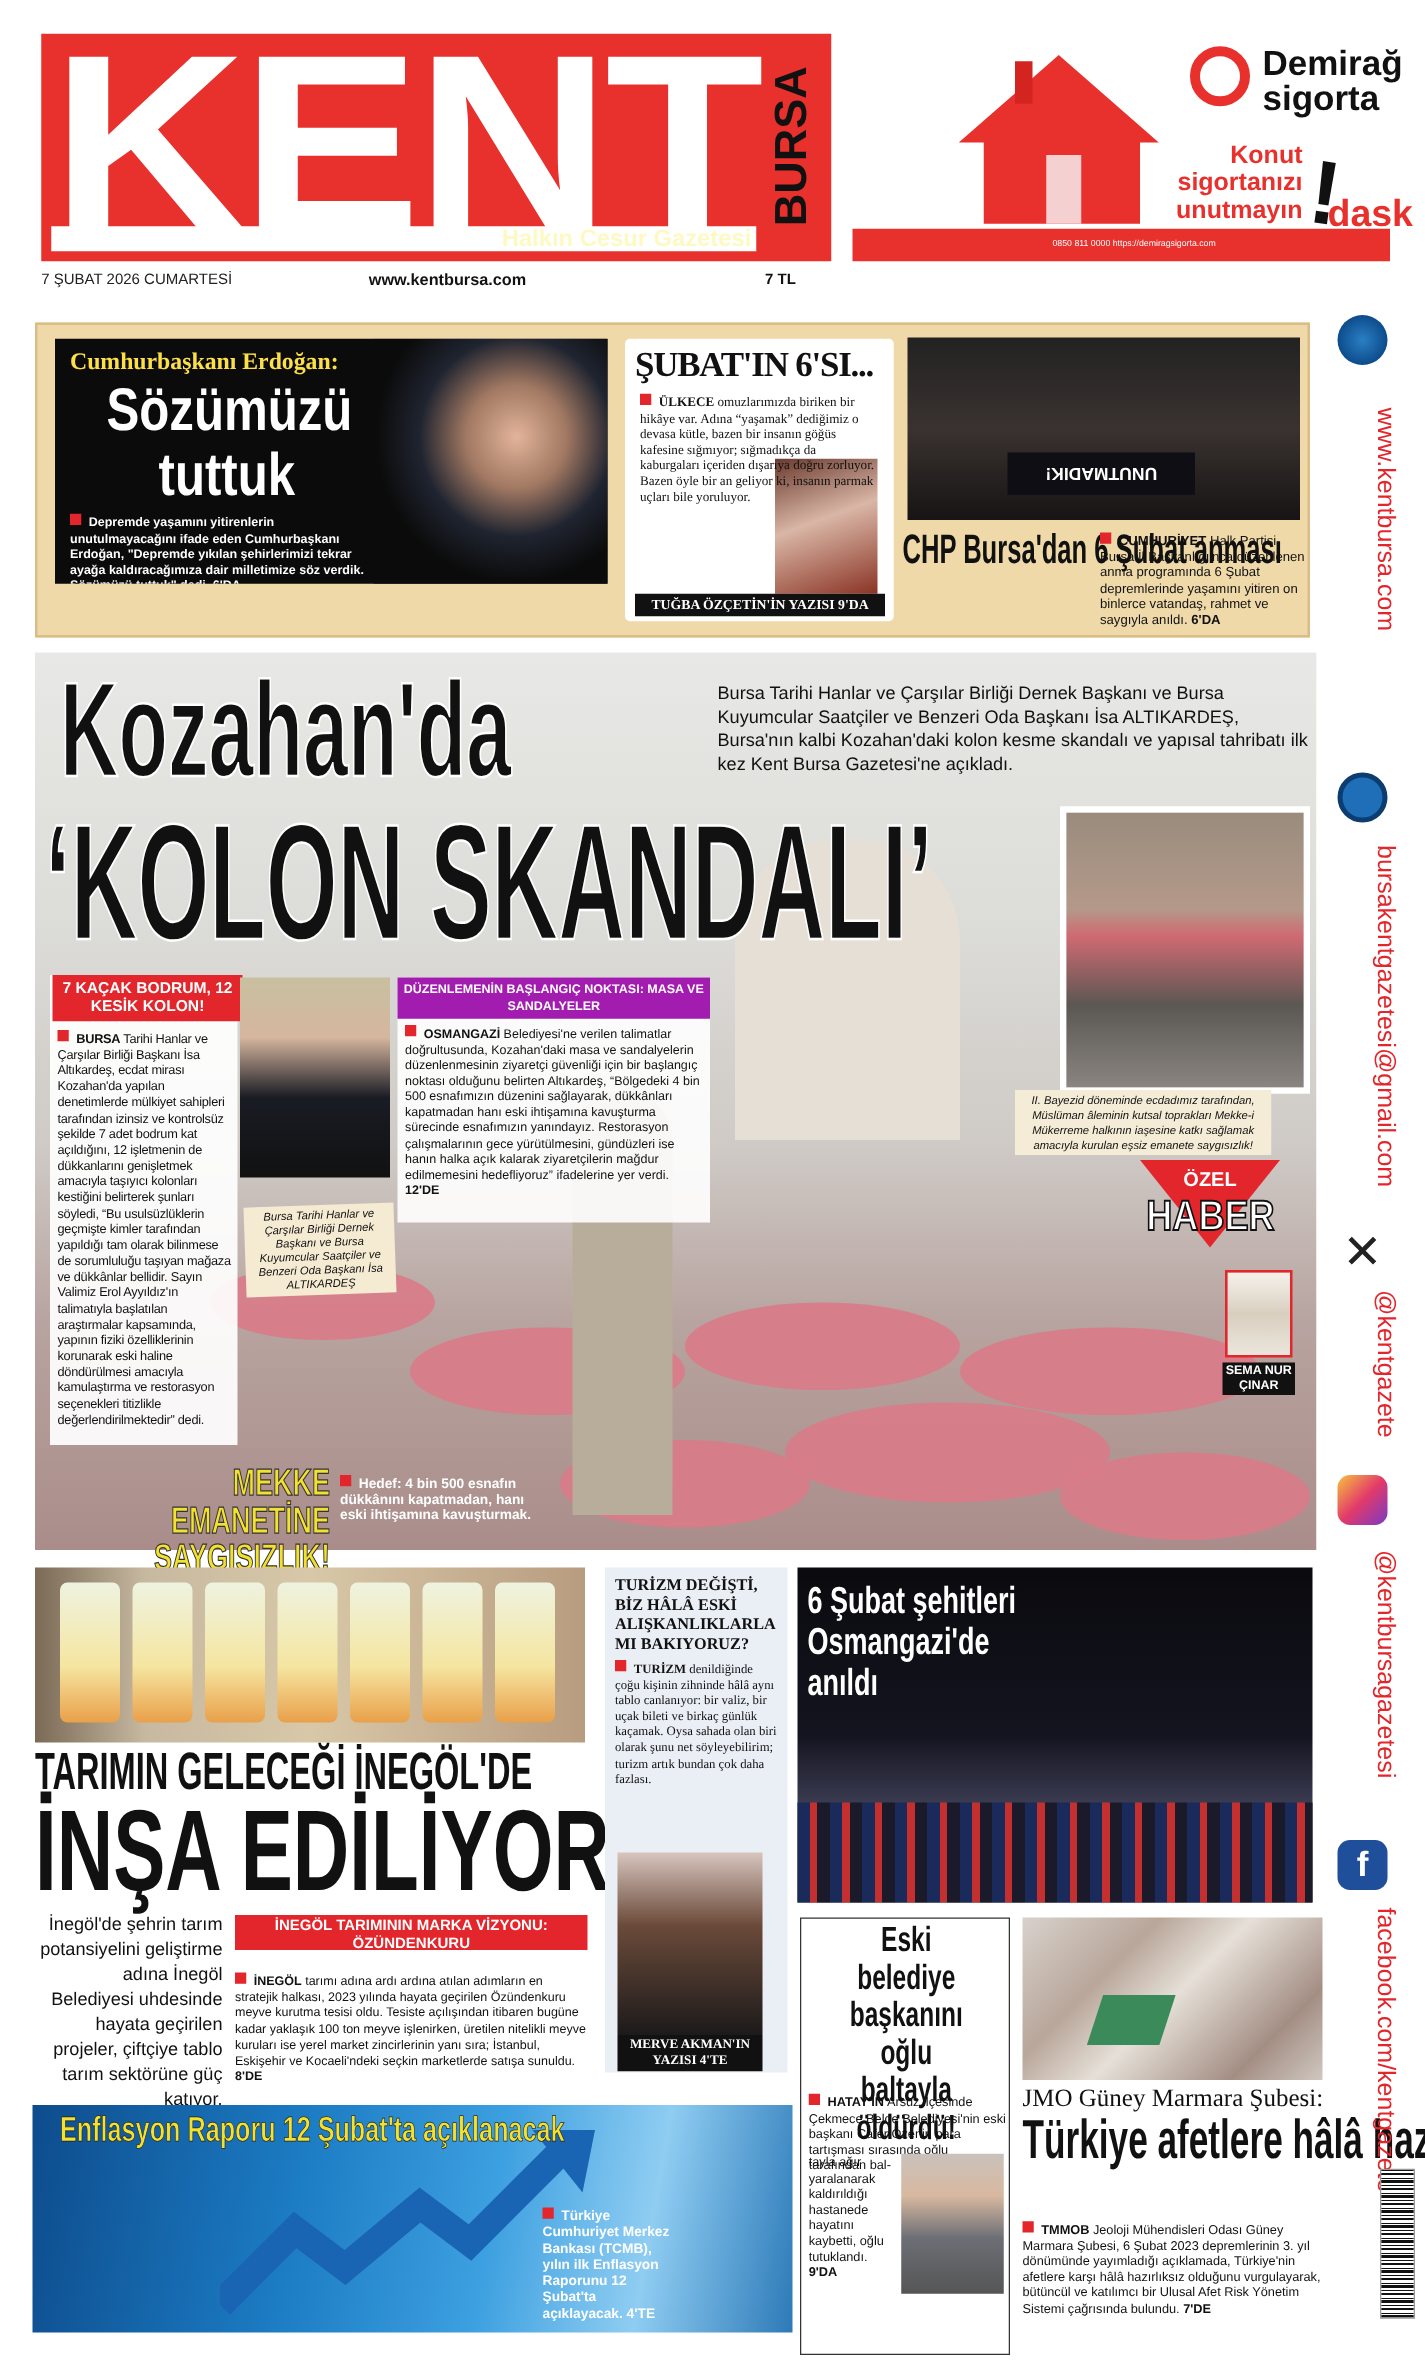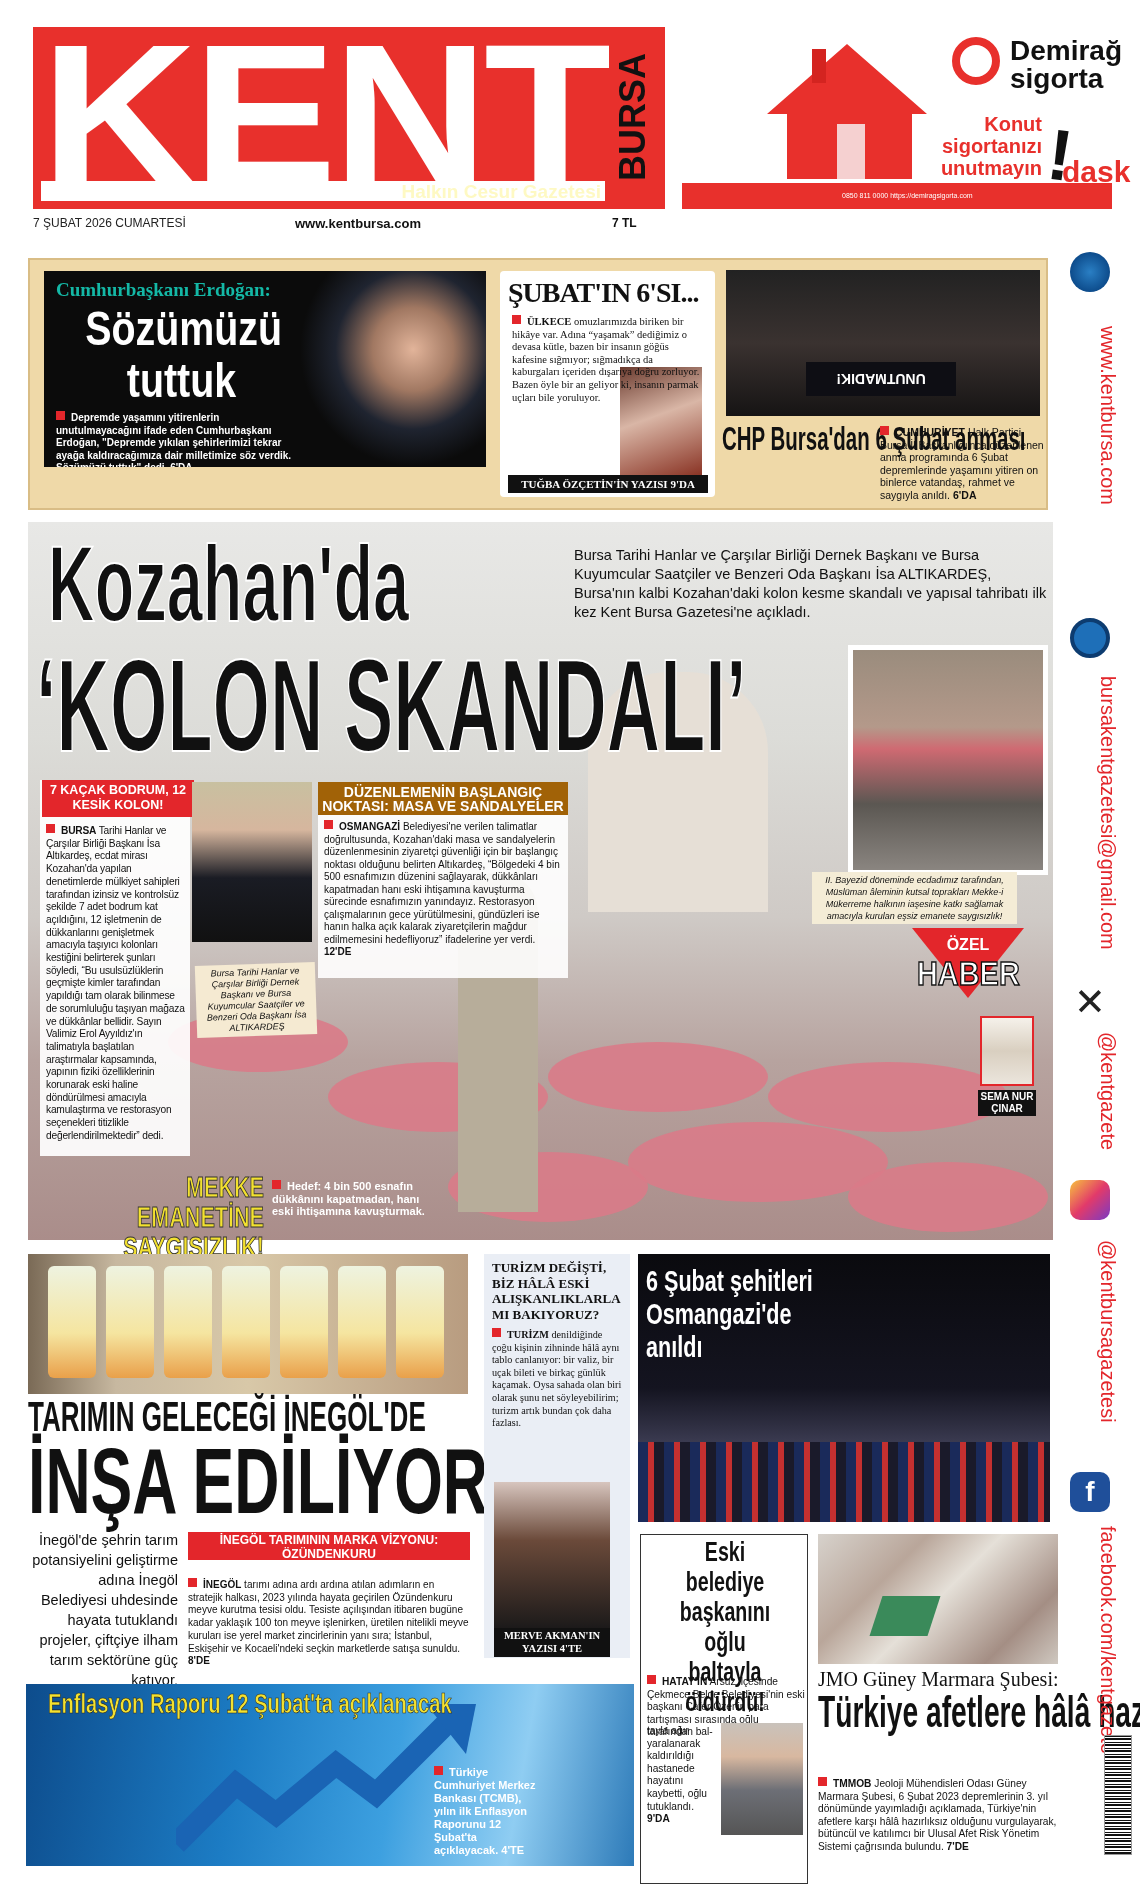--- a/index.html
+++ b/index.html
@@ -26,21 +26,21 @@
 #ad .brand{position:absolute;left:270px;top:10px;font-weight:900;font-size:28px;line-height:28px;color:#111}
 #ad .logo-c{position:absolute;left:270px;top:10px;width:48px;height:48px;border-radius:50%;border:8px solid #e8302c}
 #ad .brand span{display:block;padding-left:58px}
 #ad .msg{position:absolute;left:250px;top:86px;font-weight:900;font-size:20px;line-height:22px;color:#e8302c;text-align:right;width:110px}
 #ad .excl{position:absolute;left:366px;top:88px;font-size:72px;font-weight:900;line-height:80px;transform:rotate(8deg)}
 #ad .dask{position:absolute;left:380px;top:128px;font-size:30px;font-weight:900;color:#e8302c}
 #ad .bar{position:absolute;left:0;right:0;bottom:0;height:26px;background:#e8302c;color:#fff;font-size:7px;line-height:26px;padding-left:160px}
 
 #topband{left:28px;top:258px;width:1020px;height:252px;background:#efd9a8;border:2px solid #d9bd86}
 #erd{left:44px;top:271px;width:442px;height:196px;background:#0b0b0b;overflow:hidden}
-#erd .kick{position:absolute;left:12px;top:8px;color:#14b8a6;font-family:"Liberation Serif",serif;font-weight:700;font-size:19px}
+#erd .kick{position:absolute;left:12px;top:8px;color:#fde047;font-family:"Liberation Serif",serif;font-weight:700;font-size:19px}
 #erd .head{position:absolute;left:20px;top:32px;width:235px;text-align:center;color:#fff;font-weight:900;font-size:48px;line-height:52px;transform:scaleX(.82);transform-origin:center}
 #erd .txt{position:absolute;left:12px;top:140px;width:250px;color:#fff;font-size:10px;font-weight:700;line-height:12.5px}
 #erd .photo{position:absolute;left:255px;top:0;width:190px;height:196px;background:radial-gradient(ellipse at 60% 40%,#e2b49a 0,#a17862 25%,#1f2430 48%,#0b0b0b 70%)}
 #sub{left:500px;top:271px;width:215px;height:226px;background:#fff;border-radius:4px}
 #sub .head{position:absolute;left:8px;top:6px;font-family:"Liberation Serif",serif;font-weight:700;font-size:28px;letter-spacing:-1px}
 #sub .txt{position:absolute;left:12px;top:44px;width:190px;font-family:"Liberation Serif",serif;font-size:10.5px;line-height:12.6px}
 #sub .ph{position:absolute;left:120px;top:96px;width:82px;height:108px;background:linear-gradient(160deg,#6a3a2e,#d9b6a6 45%,#8a3425)}
 #sub .cap{position:absolute;left:8px;top:204px;width:200px;height:18px;background:#111;color:#fff;font-family:"Liberation Serif",serif;font-weight:700;font-size:11px;line-height:18px;text-align:center}
 #chpph{left:726px;top:270px;width:314px;height:146px;background:linear-gradient(180deg,#222 0,#3a3230 50%,#161414 100%)}
 #chpph .ban{position:absolute;left:80px;top:92px;width:150px;height:34px;background:#0e0e14;color:#fff;font-weight:900;font-size:14px;text-align:center;line-height:34px;transform:rotate(180deg)}
@@ -51,21 +51,21 @@
 #main .um{position:absolute;border-radius:50%;background:#d97b88;opacity:.9}
 #mh1{left:48px;top:530px;font-weight:900;font-size:108px;line-height:108px;color:#111;transform:scaleX(.6);transform-origin:left;white-space:nowrap;-webkit-text-stroke:2px #fff}
 #mh2{left:36px;top:640px;font-weight:900;font-size:132px;line-height:132px;color:#111;transform:scaleX(.56);transform-origin:left;white-space:nowrap;-webkit-text-stroke:2px #fff}
 #deck{left:574px;top:546px;width:476px;font-size:14.5px;line-height:19px;color:#111}
 #box1{left:40px;top:780px;width:150px;height:376px;background:rgba(255,255,255,.92)}
 #box1 .hd{position:absolute;left:2px;top:0;width:152px;height:37px;background:#e3262b;color:#fff;font-weight:900;font-size:12.5px;line-height:15px;text-align:center;padding-top:3px}
 #box1 .txt{position:absolute;left:6px;top:44px;width:140px;font-size:10.2px;line-height:12.7px;letter-spacing:-.2px}
 #portrait{left:192px;top:782px;width:120px;height:160px;background:linear-gradient(180deg,#c8c0a0 0,#d6b69e 30%,#1a1c24 60%,#111 100%)}
 #pcap{left:196px;top:964px;width:120px;font-size:9px;font-style:italic;line-height:11px;text-align:center;background:#f5ead2;padding:3px 2px;transform:rotate(-2deg)}
 #box2{left:318px;top:782px;width:250px;height:196px;background:rgba(255,255,255,.9)}
-#box2 .hd{position:absolute;left:0;top:0;width:250px;height:33px;background:#a16207;color:#fff;font-weight:900;font-size:14px;line-height:14px;text-align:center;padding-top:3px}
+#box2 .hd{position:absolute;left:0;top:0;width:250px;height:33px;background:#a21caf;color:#fff;font-weight:900;font-size:10px;line-height:14px;text-align:center;padding-top:3px}
 #box2 .txt{position:absolute;left:6px;top:38px;width:240px;font-size:10px;line-height:12.5px}
 #kozaph{left:848px;top:645px;width:200px;height:230px;background:linear-gradient(180deg,#9a8c7d 0,#b4998a 35%,#cf6a72 45%,#5b5752 70%,#8a8580 100%);border:5px solid #fff}
 #kozcap{left:812px;top:872px;width:205px;font-size:9px;font-style:italic;line-height:12px;text-align:center;background:#f4ecd6;padding:2px}
 #ozel{left:912px;top:928px;width:110px;height:70px}
 #ozel .tri{position:absolute;left:0;top:0;width:0;height:0;border-left:56px solid transparent;border-right:56px solid transparent;border-top:70px solid #e3262b}
 #ozel .o{position:absolute;left:0;width:112px;top:8px;text-align:center;color:#fff;font-weight:900;font-size:16px}
 #ozel .h{position:absolute;left:-4px;width:120px;top:26px;text-align:center;color:#fff;font-weight:900;font-size:34px;-webkit-text-stroke:1.5px #111;transform:scaleX(.85)}
 #sema{left:980px;top:1016px;width:54px;height:70px;background:linear-gradient(180deg,#f5f1ea 0,#d9cfc0 50%,#ebe5dc 100%);border:2px solid #e3262b}
 #semacap{left:978px;top:1090px;width:58px;background:#111;color:#fff;font-weight:900;font-size:10px;line-height:12px;text-align:center;padding:1px}
 #mekke{left:44px;top:1172px;width:220px;text-align:right;color:#f3e12f;font-weight:900;font-size:30px;line-height:30px;-webkit-text-stroke:1px #333;transform:scaleX(.72);transform-origin:right}
@@ -210,21 +210,21 @@
   <div class="p" style="left:20px"></div>
     <div class="p" style="left:78px"></div>
     <div class="p" style="left:136px"></div>
   <div class="p" style="left:194px"></div>
     <div class="p" style="left:252px"></div>
     <div class="p" style="left:310px"></div>
     <div class="p" style="left:368px"></div>
 </div>
 <div id="tarhead1" class="abs">TARIMIN GELECEĞİ İNEGÖL'DE</div>
 <div id="tarhead2" class="abs">İNŞA EDİLİYOR</div>
-<div id="tarlead" class="abs">İnegöl'de şehrin tarım potansiyelini geliştirme adına İnegöl Belediyesi uhdesinde hayata tutuklandı projeler, çiftçiye ilham tarım sektörüne güç katıyor.</div>
+<div id="tarlead" class="abs">İnegöl'de şehrin tarım potansiyelini geliştirme adına İnegöl Belediyesi uhdesinde hayata geçirilen projeler, çiftçiye tablo tarım sektörüne güç katıyor.</div>
 <div id="tarbox" class="abs">İNEGÖL TARIMININ MARKA VİZYONU: ÖZÜNDENKURU</div>
 <div id="tartxt" class="abs"><span class="bul"></span><b>İNEGÖL</b><span> tarımı adına ardı ardına atılan adımların en stratejik halkası, 2023 yılında hayata geçirilen Özündenkuru meyve kurutma tesisi oldu. Tesiste açılışından itibaren bugüne kadar yaklaşık 100 ton meyve işlenirken, üretilen nitelikli meyve kuruları ise yerel market zincirlerinin yanı sıra; İstanbul, Eskişehir ve Kocaeli'ndeki seçkin marketlerde satışa sunuldu. </span><b>8'DE</b></div>
 
 <div id="enf" class="abs">
   <svg class="arrow" viewBox="0 0 300 150">
     <polyline points="0,140 60,80 100,110 160,60 200,90 280,10" fill="none" stroke="#1a64b4" stroke-width="22"></polyline>
     <polygon points="250,0 300,0 290,50" fill="#1a64b4"></polygon>
   </svg>
   <div class="hd">Enflasyon Raporu 12 Şubat'ta açıklanacak</div>
   <div class="txt"><span class="bul"></span><span>Türkiye Cumhuriyet Merkez Bankası (TCMB), yılın ilk Enflasyon Raporunu 12 Şubat'ta açıklayacak. 4'TE</span></div>

